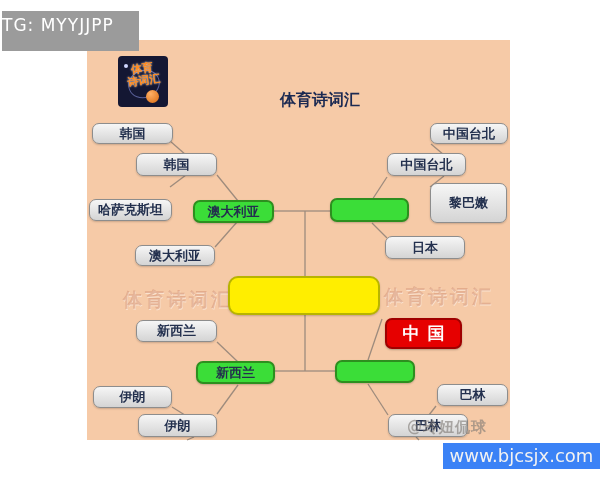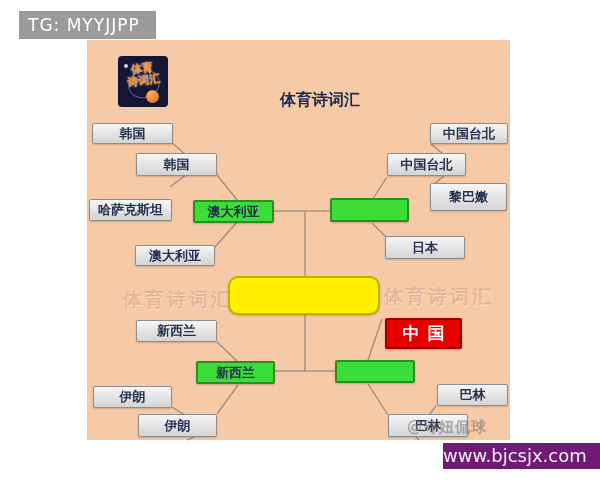--- a/index.html
+++ b/index.html
@@ -1,23 +1,23 @@
 <!DOCTYPE html>
 <html><head>
 <meta charset="utf-8">
 <style>
   html,body{margin:0;padding:0;background:#ffffff;}
   .page{position:relative;width:600px;height:480px;background:#ffffff;overflow:hidden;
         font-family:"DejaVu Sans",sans-serif;}
   
-  .tg-badge{position:absolute;left:19px;top:11px;width:137px;height:28px;background:#9b9b9b;
-            color:#ffffff;font-size:17px;line-height:28px;padding-left:9px;box-sizing:border-box;
+  .tg-badge{position:absolute;left:2px;top:11px;width:137px;height:40px;background:#9b9b9b;
+            color:#ffffff;font-size:17px;line-height:28px;box-sizing:border-box;
             letter-spacing:1px;}
-  .site-badge{position:absolute;left:443px;top:443px;width:157px;height:26px;background:#701a75;
-              color:#f2f2f2;font-size:18px;line-height:26px;}
+  .site-badge{position:absolute;left:443px;top:443px;width:157px;height:26px;background:#3b82f6;
+              color:#f2f2f2;font-size:18px;line-height:26px;text-align:center;}
   
   .poster{position:absolute;left:87px;top:40px;width:423px;height:400px;background:#f6caa7;}
   .lines-svg{position:absolute;left:0;top:0;width:600px;height:480px;pointer-events:none;}
   .lines-svg line{stroke:#9d8b7d;stroke-width:1.3;}
   
   .logo{position:absolute;left:118px;top:56px;width:50px;height:51px;background:#141733;
         border-radius:4px;overflow:hidden;}
   .logo .txt{position:absolute;left:0;top:7px;width:100%;text-align:center;color:#ff8a1f;
              font-weight:bold;font-size:11px;line-height:12px;transform:rotate(-8deg);
              text-shadow:0 0 2px #ffffff;}
@@ -32,21 +32,21 @@
             gap:30px;font-weight:bold;font-size:16px;color:#1c2a52;}
   
   .wm{position:absolute;font-weight:bold;font-size:19px;letter-spacing:3px;
       color:rgba(214,148,116,0.55);text-shadow:0.5px 0.5px 0 rgba(255,255,255,.45);}
   .wm-left{left:123px;top:287px;}
   .wm-right{left:384px;top:284px;}
   .wm-handle{position:absolute;left:407px;top:418px;font-size:15px;font-weight:bold;
              color:rgba(125,120,115,0.6);letter-spacing:1px;z-index:6;white-space:nowrap;}
   
   .node{position:absolute;box-sizing:border-box;display:flex;align-items:center;justify-content:center;
-        font-weight:bold;font-size:13px;color:#23304e;border-radius:2px;z-index:4;}
+        font-weight:bold;font-size:13px;color:#23304e;border-radius:7px;z-index:4;}
   .node.gray{background:linear-gradient(#f6f6f6,#d4d4d4);border:1px solid #8d8d8d;
              box-shadow:0 1px 2px rgba(0,0,0,.18);}
   .node.green{background:#3bdd38;border:2px solid #2d8f1f;box-shadow:0 1px 2px rgba(0,0,0,.2);}
   .node.yellow{background:#ffee00;border:2px solid #b8b400;border-radius:10px;
                box-shadow:0 1px 2px rgba(0,0,0,.2);}
   .node.red{background:#e60000;border:2px solid #a00000;color:#ffffff;font-size:17px;
             letter-spacing:8px;text-indent:8px;box-shadow:0 1px 2px rgba(0,0,0,.25);}
 </style>
 </head>
 <body>
@@ -104,21 +104,21 @@
       <div class="node gray" style="left: 136px; top: 153px; width: 81px; height: 23px;">韩国</div>
       <div class="node gray" style="left: 89px; top: 199px; width: 83px; height: 22px;">哈萨克斯坦</div>
       <div class="node green" style="left: 193px; top: 200px; width: 81px; height: 23px;">澳大利亚</div>
       <div class="node gray" style="left: 135px; top: 245px; width: 80px; height: 21px;">澳大利亚</div>
       <div class="node gray" style="left: 136px; top: 320px; width: 81px; height: 22px;">新西兰</div>
       <div class="node green" style="left: 196px; top: 361px; width: 79px; height: 23px;">新西兰</div>
       <div class="node gray" style="left: 93px; top: 386px; width: 79px; height: 22px;">伊朗</div>
       <div class="node gray" style="left: 138px; top: 414px; width: 79px; height: 23px;">伊朗</div>
       <div class="node gray" style="left: 430px; top: 123px; width: 78px; height: 21px;">中国台北</div>
       <div class="node gray" style="left: 387px; top: 153px; width: 79px; height: 23px;">中国台北</div>
-      <div class="node gray" style="left: 430px; top: 183px; width: 77px; height: 28px;">黎巴嫩</div>
+      <div class="node gray" style="left: 430px; top: 183px; width: 77px; height: 40px;">黎巴嫩</div>
       <div class="node green" style="left: 330px; top: 198px; width: 79px; height: 24px;"></div>
       <div class="node gray" style="left: 385px; top: 236px; width: 80px; height: 23px;">日本</div>
       <div class="node red" style="left: 385px; top: 318px; width: 77px; height: 31px;">中国</div>
       <div class="node green" style="left: 335px; top: 360px; width: 80px; height: 23px;"></div>
       <div class="node gray" style="left: 437px; top: 384px; width: 71px; height: 22px;">巴林</div>
       <div class="node gray" style="left: 388px; top: 414px; width: 80px; height: 23px;">巴林</div>
       <div class="node yellow" style="left: 228px; top: 276px; width: 152px; height: 39px;"></div>
     </div>
 
   <div class="tg-badge">TG: MYYJJPP</div>

